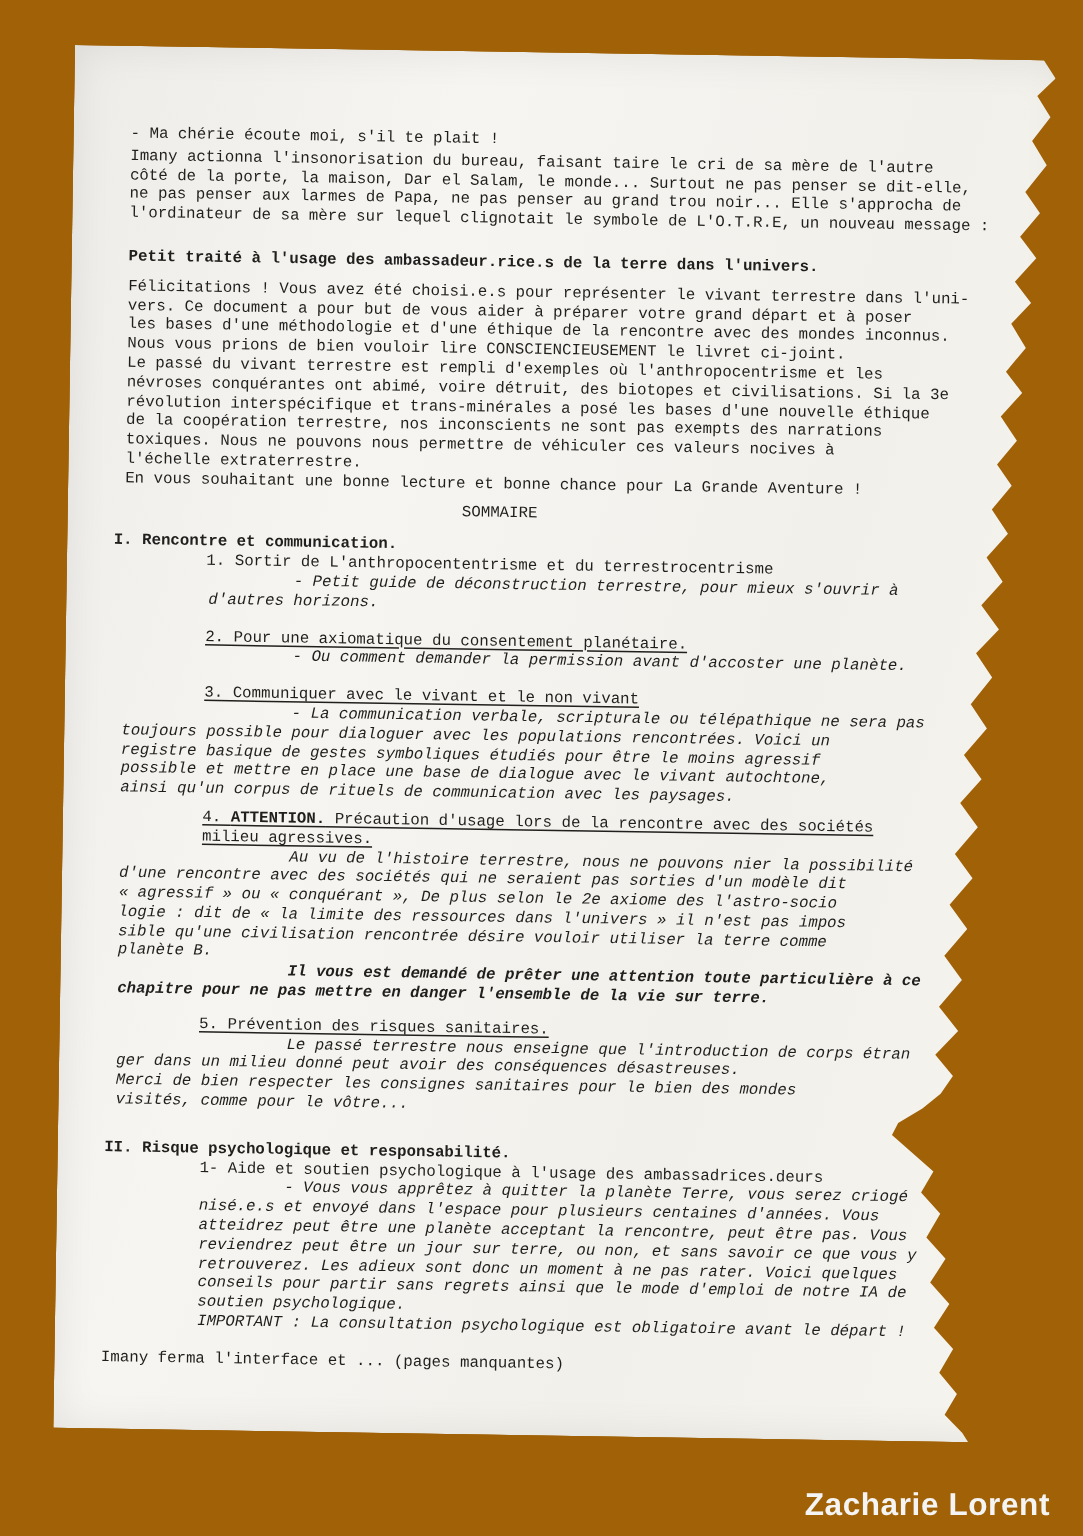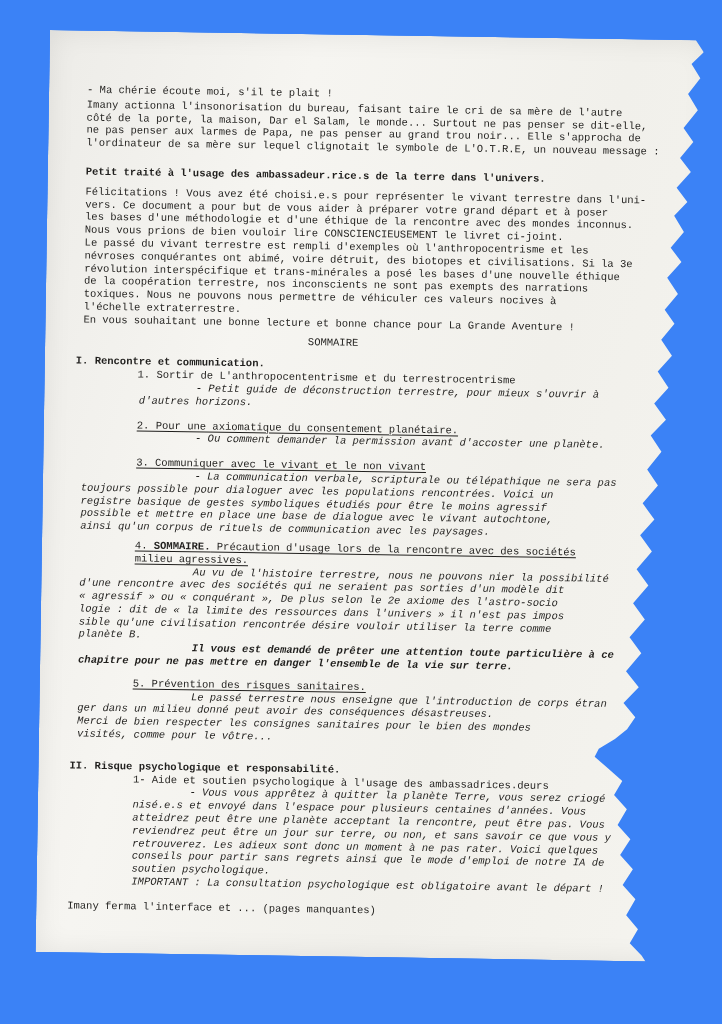--- a/index.html
+++ b/index.html
@@ -1,16 +1,16 @@
 <!DOCTYPE html>
 <html><head>
 <meta charset="utf-8">
 <style>
   html,body{margin:0;padding:0;background:#000;}
-  #stage{position:relative;width:722px;height:1024px;background:#3b82f6;overflow:hidden;}
+  #stage{position:relative;width:722px;height:1024px;background:#a16207;overflow:hidden;}
 
   .paper{
     position:absolute;left:50px;top:30px;width:660px;height:922px;
     background:linear-gradient(105deg,#edece8 0%,#f6f5f1 30%,#f1f0eb 65%,#f5f4ef 100%);
     box-shadow:inset 0 0 28px rgba(0,0,0,0.08);
     transform:rotate(0.9deg);transform-origin:0 0;
     clip-path:polygon(
       0px 0px,646px 0px,654px 12px,642px 24px,651px 38px,639px 54px,649px 70px,
       635px 88px,645px 102px,632px 118px,643px 132px,629px 148px,640px 162px,
       627px 176px,637px 192px,624px 208px,635px 222px,621px 238px,632px 254px,
@@ -85,21 +85,21 @@
       <div class="para ihead underline mt12">2. Pour une axiomatique du consentement planétaire.</div>
       <div class="para italic">                  - Ou comment demander la permission avant d'accoster une planète.</div>
 
       <div class="para ihead underline mt12">3. Communiquer avec le vivant et le non vivant</div>
       <div class="para italic">                  - La communication verbale, scripturale ou télépathique ne sera pas
 toujours possible pour dialoguer avec les populations rencontrées. Voici un
 registre basique de gestes symboliques étudiés pour être le moins agressif
 possible et mettre en place une base de dialogue avec le vivant autochtone,
 ainsi qu'un corpus de rituels de communication avec les paysages.</div>
 
-      <div class="para ihead underline mt6"><span>4. </span><span class="bold">SOMMAIRE.</span><span> Précaution d'usage lors de la rencontre avec des sociétés
+      <div class="para ihead underline mt6"><span>4. </span><span class="bold">ATTENTION.</span><span> Précaution d'usage lors de la rencontre avec des sociétés
 milieu agressives.</span></div>
       <div class="para italic">                  Au vu de l'histoire terrestre, nous ne pouvons nier la possibilité
 d'une rencontre avec des sociétés qui ne seraient pas sorties d'un modèle dit
 « agressif » ou « conquérant », De plus selon le 2e axiome des l'astro-socio
 logie : dit de « la limite des ressources dans l'univers » il n'est pas impos
 sible qu'une civilisation rencontrée désire vouloir utiliser la terre comme
 planète B.</div>
       <div class="para italic bold">                  Il vous est demandé de prêter une attention toute particulière à ce
 chapitre pour ne pas mettre en danger l'ensemble de la vie sur terre.</div>
 
@@ -118,14 +118,15 @@
          retrouverez. Les adieux sont donc un moment à ne pas rater. Voici quelques
          conseils pour partir sans regrets ainsi que le mode d'emploi de notre IA de
          soutien psychologique.
          IMPORTANT : La consultation psychologique est obligatoire avant le départ !</div>
 
       <div class="para shead mt12">Imany ferma l'interface et ... (pages manquantes)</div>
 
     </div>
   </div>
 
+  <div class="credit">Zacharie Lorent</div>
 
 </div>
 
 </body></html>

